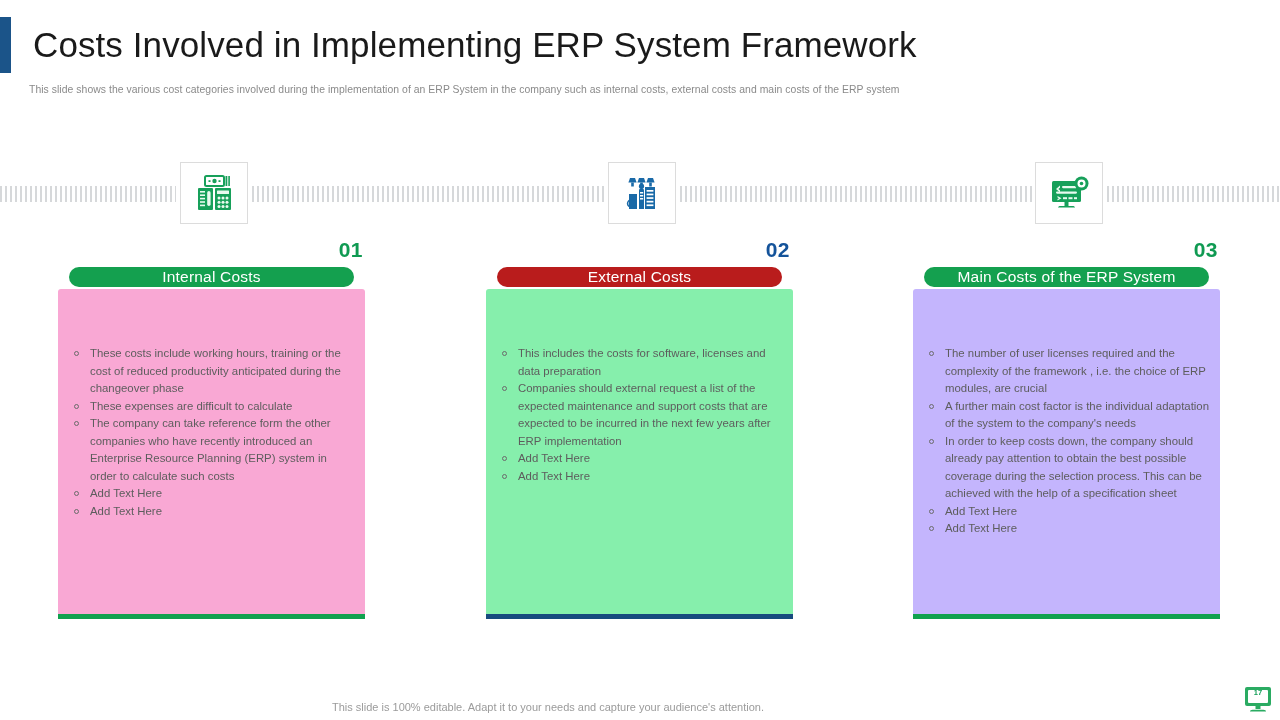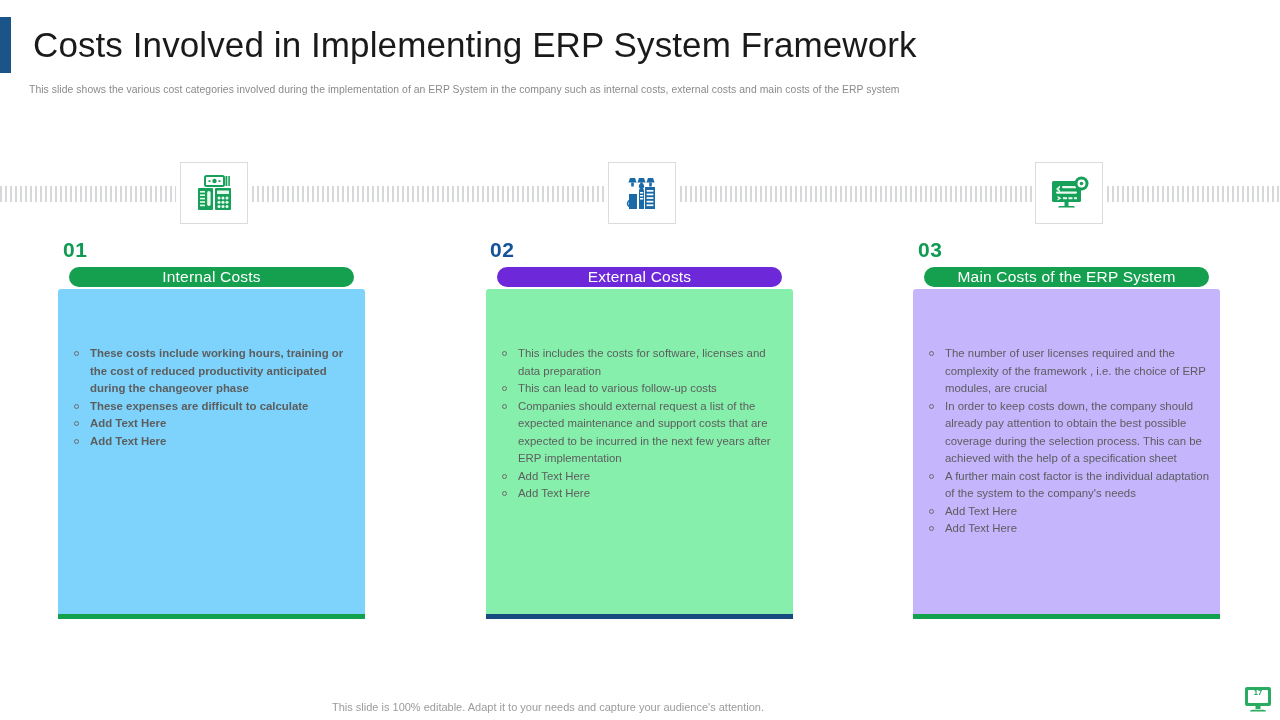--- a/index.html
+++ b/index.html
@@ -82,21 +82,21 @@
     align-items: center;
     justify-content: center;
   }
   .icon-tile svg { display: block; }
 
   
   .step-num {
     position: absolute;
     top: 238px;
     width: 300px;
-    text-align: left;
+    text-align: right;
     font-size: 21px;
     font-weight: bold;
     letter-spacing: 0.5px;
   }
 
   
   .card {
     position: absolute;
     top: 267px;
     width: 307px;
@@ -301,52 +301,52 @@
       </g>
     </svg>
   </span>
 </div>
 
 <div class="step-num" style="left: 63px; color: rgb(15, 154, 82);">01</div>
 <div class="step-num" style="left: 490px; color: rgb(20, 83, 154);">02</div>
 <div class="step-num" style="left: 918px; color: rgb(15, 154, 82);">03</div>
 
 <div class="card" id="card-1">
-  <div class="card-body" style="background: #7dd3fc; font-weight: bold;">
+  <div class="card-body" style="background: #f9a8d4;">
     <ul class="bullets">
       <li>These costs include working hours, training or the cost of reduced productivity anticipated during the changeover phase</li>
       <li>These expenses are difficult to calculate</li>
+      <li>The company can take reference form the other companies who have recently introduced an Enterprise Resource Planning (ERP) system in order to calculate such costs</li>
       <li>Add Text Here</li>
       <li>Add Text Here</li>
     </ul>
     <div class="card-underline" style="background: rgb(17, 161, 79);"></div>
   </div>
   <div class="pill" style="background: rgb(20, 160, 79);">Internal Costs</div>
 </div>
 
 <div class="card" id="card-2">
   <div class="card-body" style="background: #86efac;">
     <ul class="bullets">
       <li>This includes the costs for software, licenses and data preparation</li>
-      <li>This can lead to various follow-up costs</li>
       <li>Companies should external request a list of the expected maintenance and support costs that are expected to be incurred in the next few years after ERP implementation</li>
       <li>Add Text Here</li>
       <li>Add Text Here</li>
     </ul>
     <div class="card-underline" style="background: rgb(23, 74, 126);"></div>
   </div>
-  <div class="pill" style="background: #6d28d9;">External Costs</div>
+  <div class="pill" style="background: #b91c1c;">External Costs</div>
 </div>
 
 <div class="card" id="card-3">
   <div class="card-body" style="background: #c4b5fd;">
     <ul class="bullets">
       <li>The number of user licenses required and the complexity of the framework , i.e. the choice of ERP modules, are crucial</li>
+      <li>A further main cost factor is the individual adaptation of the system to the company's needs</li>
       <li>In order to keep costs down, the company should already pay attention to obtain the best possible coverage during the selection process. This can be achieved with the help of a specification sheet</li>
-      <li>A further main cost factor is the individual adaptation of the system to the company's needs</li>
       <li>Add Text Here</li>
       <li>Add Text Here</li>
     </ul>
     <div class="card-underline" style="background: rgb(17, 161, 79);"></div>
   </div>
   <div class="pill" style="background: rgb(20, 160, 79);">Main Costs of the ERP System</div>
 </div>
 
 <div class="footer-note">This slide is 100% editable. Adapt it to your needs and capture your audience's attention.</div>
 <div class="page-badge">

